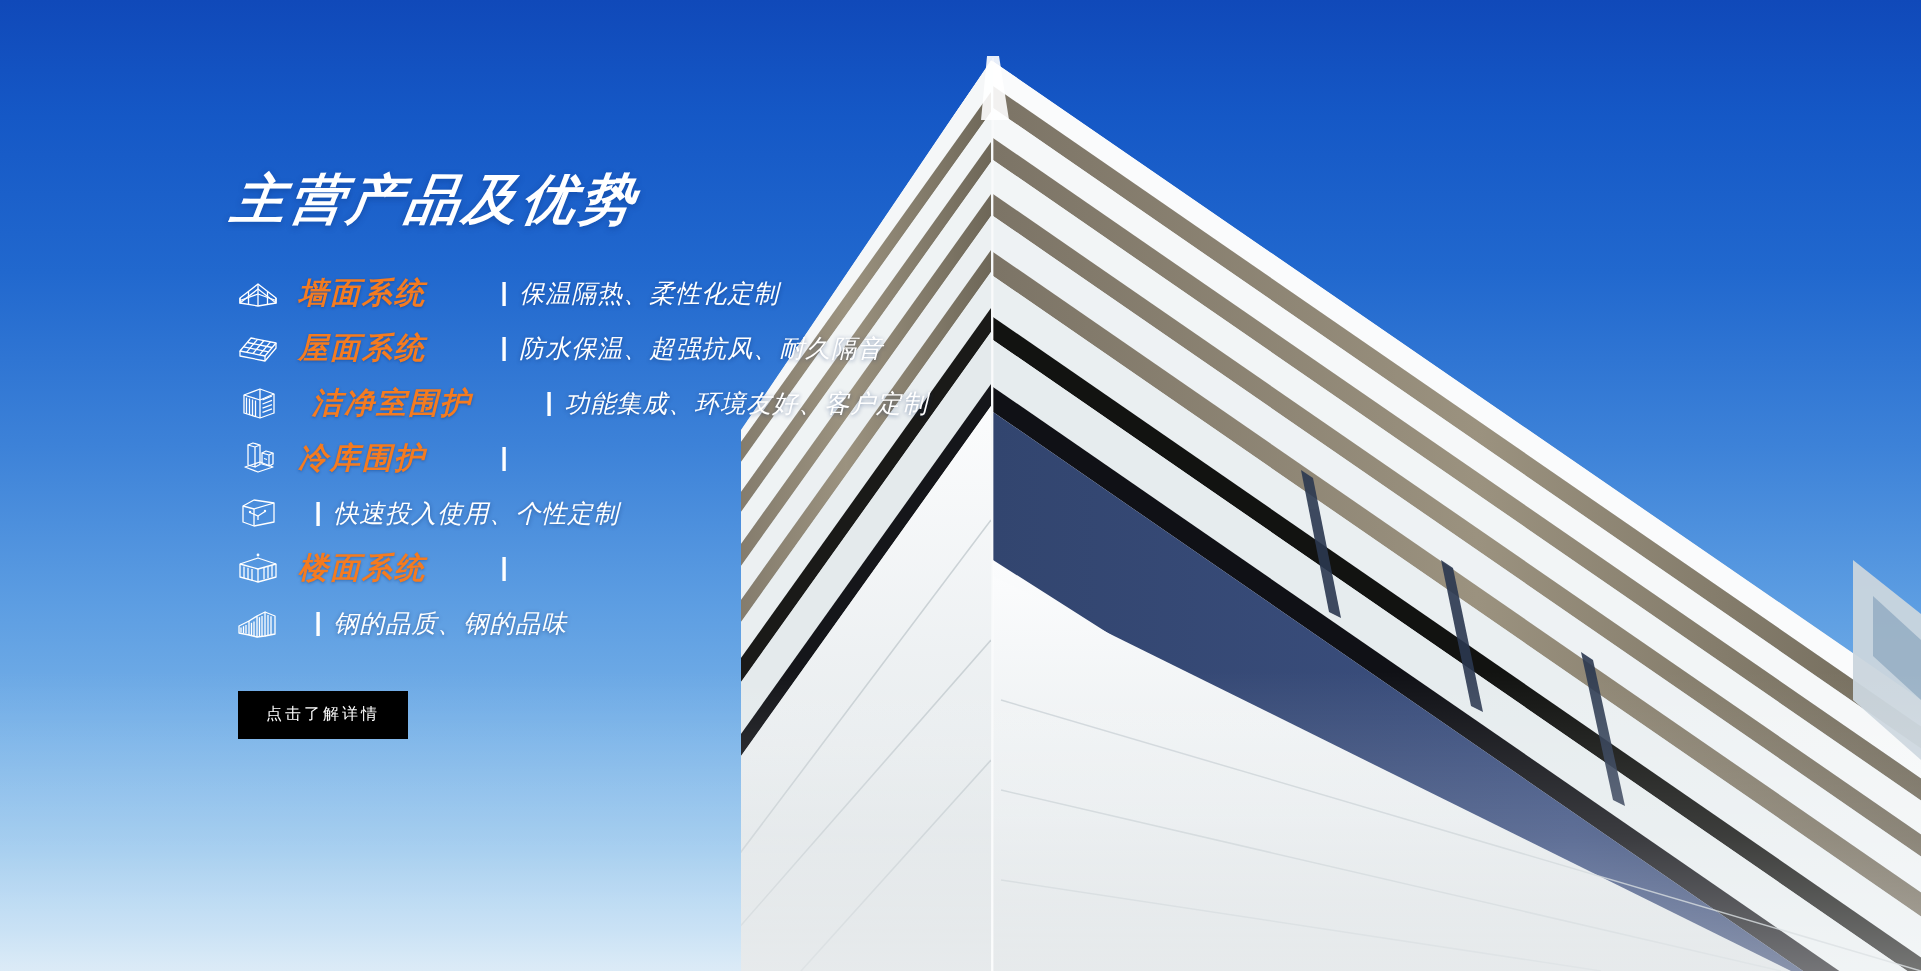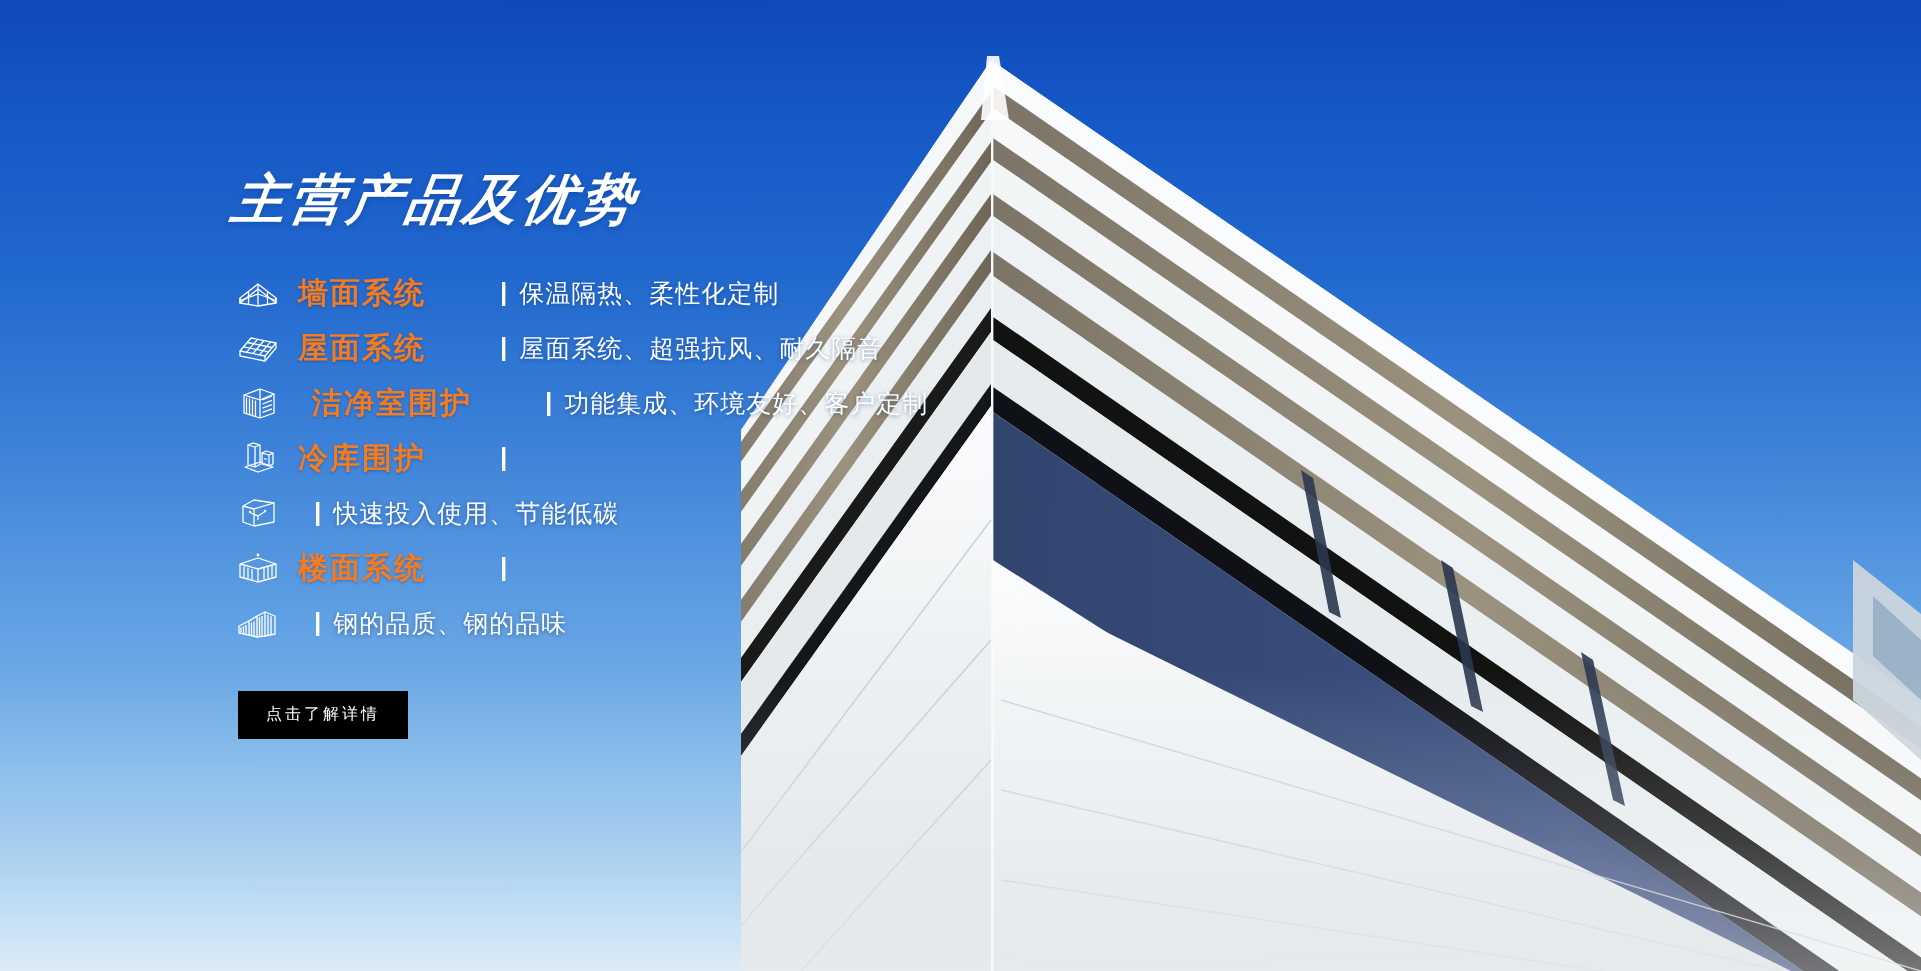--- a/index.html
+++ b/index.html
@@ -58,20 +58,21 @@
     font-family:"DejaVu Sans","Liberation Sans",sans-serif;
   }
 
   #product-list { margin-top:34px; }
 
   .product-row {
     display:flex;
     align-items:center;
     height:55px;
     margin-bottom:0px;
+    font-style:italic;
   }
 
   .row-icon {
     width:52px;
     min-width:52px;
     height:42px;
     display:flex;
     align-items:center;
     justify-content:center;
     margin-right:14px;
@@ -272,21 +273,21 @@
             <path d="M29 25 L29 30"></path>
             <path d="M21.5 8.3 L10.5 21.3"></path>
             <path d="M28 9.5 L17 22.5"></path>
             <path d="M34.5 10.8 L23.5 23.8"></path>
             <path d="M11.5 11.5 L36 16.5"></path>
             <path d="M7.5 15.8 L32.5 20.8"></path>
           </svg>
         </span>
         <span class="row-name n4">屋面系统</span>
         <span class="row-sep">|</span>
-        <span class="row-desc">屋面系统、超强抗风、耐久隔音</span>
+        <span class="row-desc">防水保温、超强抗风、耐久隔音</span>
       </div>
 
       <div class="product-row">
         <span class="row-icon">
           <svg width="44" height="36" viewBox="0 0 44 36" fill="none" stroke="#ffffff" stroke-width="1.3" stroke-linejoin="round">
             <path d="M8 10 L24 4 L38 9 L38 28 L24 33 L8 28 Z"></path>
             <path d="M24 4 L24 33"></path>
             <path d="M8 10 L24 15 L38 9"></path>
             <path d="M10.5 12.5 L10.5 29"></path>
             <path d="M13.5 13.5 L13.5 30"></path>
@@ -326,21 +327,21 @@
             <path d="M7 11 L18 5 L38 8 L38 27 L18 31 L7 27 Z"></path>
             <path d="M7 11 L18 14 L18 31"></path>
             <path d="M18 14 L38 8"></path>
             <path d="M14 17.5 L22 21 L29 16.5"></path>
             <path d="M22 21 L22 25"></path>
             <circle cx="29" cy="16" r="1.2" fill="#ffffff" stroke="none"></circle>
             <circle cx="14" cy="17" r="1.2" fill="#ffffff" stroke="none"></circle>
           </svg>
         </span>
         <span class="row-sep">|</span>
-        <span class="row-desc">快速投入使用、节能低碳</span>
+        <span class="row-desc">快速投入使用、个性定制</span>
       </div>
 
       <div class="product-row">
         <span class="row-icon">
           <svg width="46" height="34" viewBox="0 0 46 34" fill="none" stroke="#ffffff" stroke-width="1.3" stroke-linejoin="round">
             <path d="M5 13 L23 7 L41 13 L41 26 L23 31 L5 26 Z"></path>
             <path d="M5 13 L23 18 L41 13"></path>
             <path d="M23 18 L23 31"></path>
             <path d="M9 15.5 L9 27"></path>
             <path d="M13 16.8 L13 28.2"></path>

